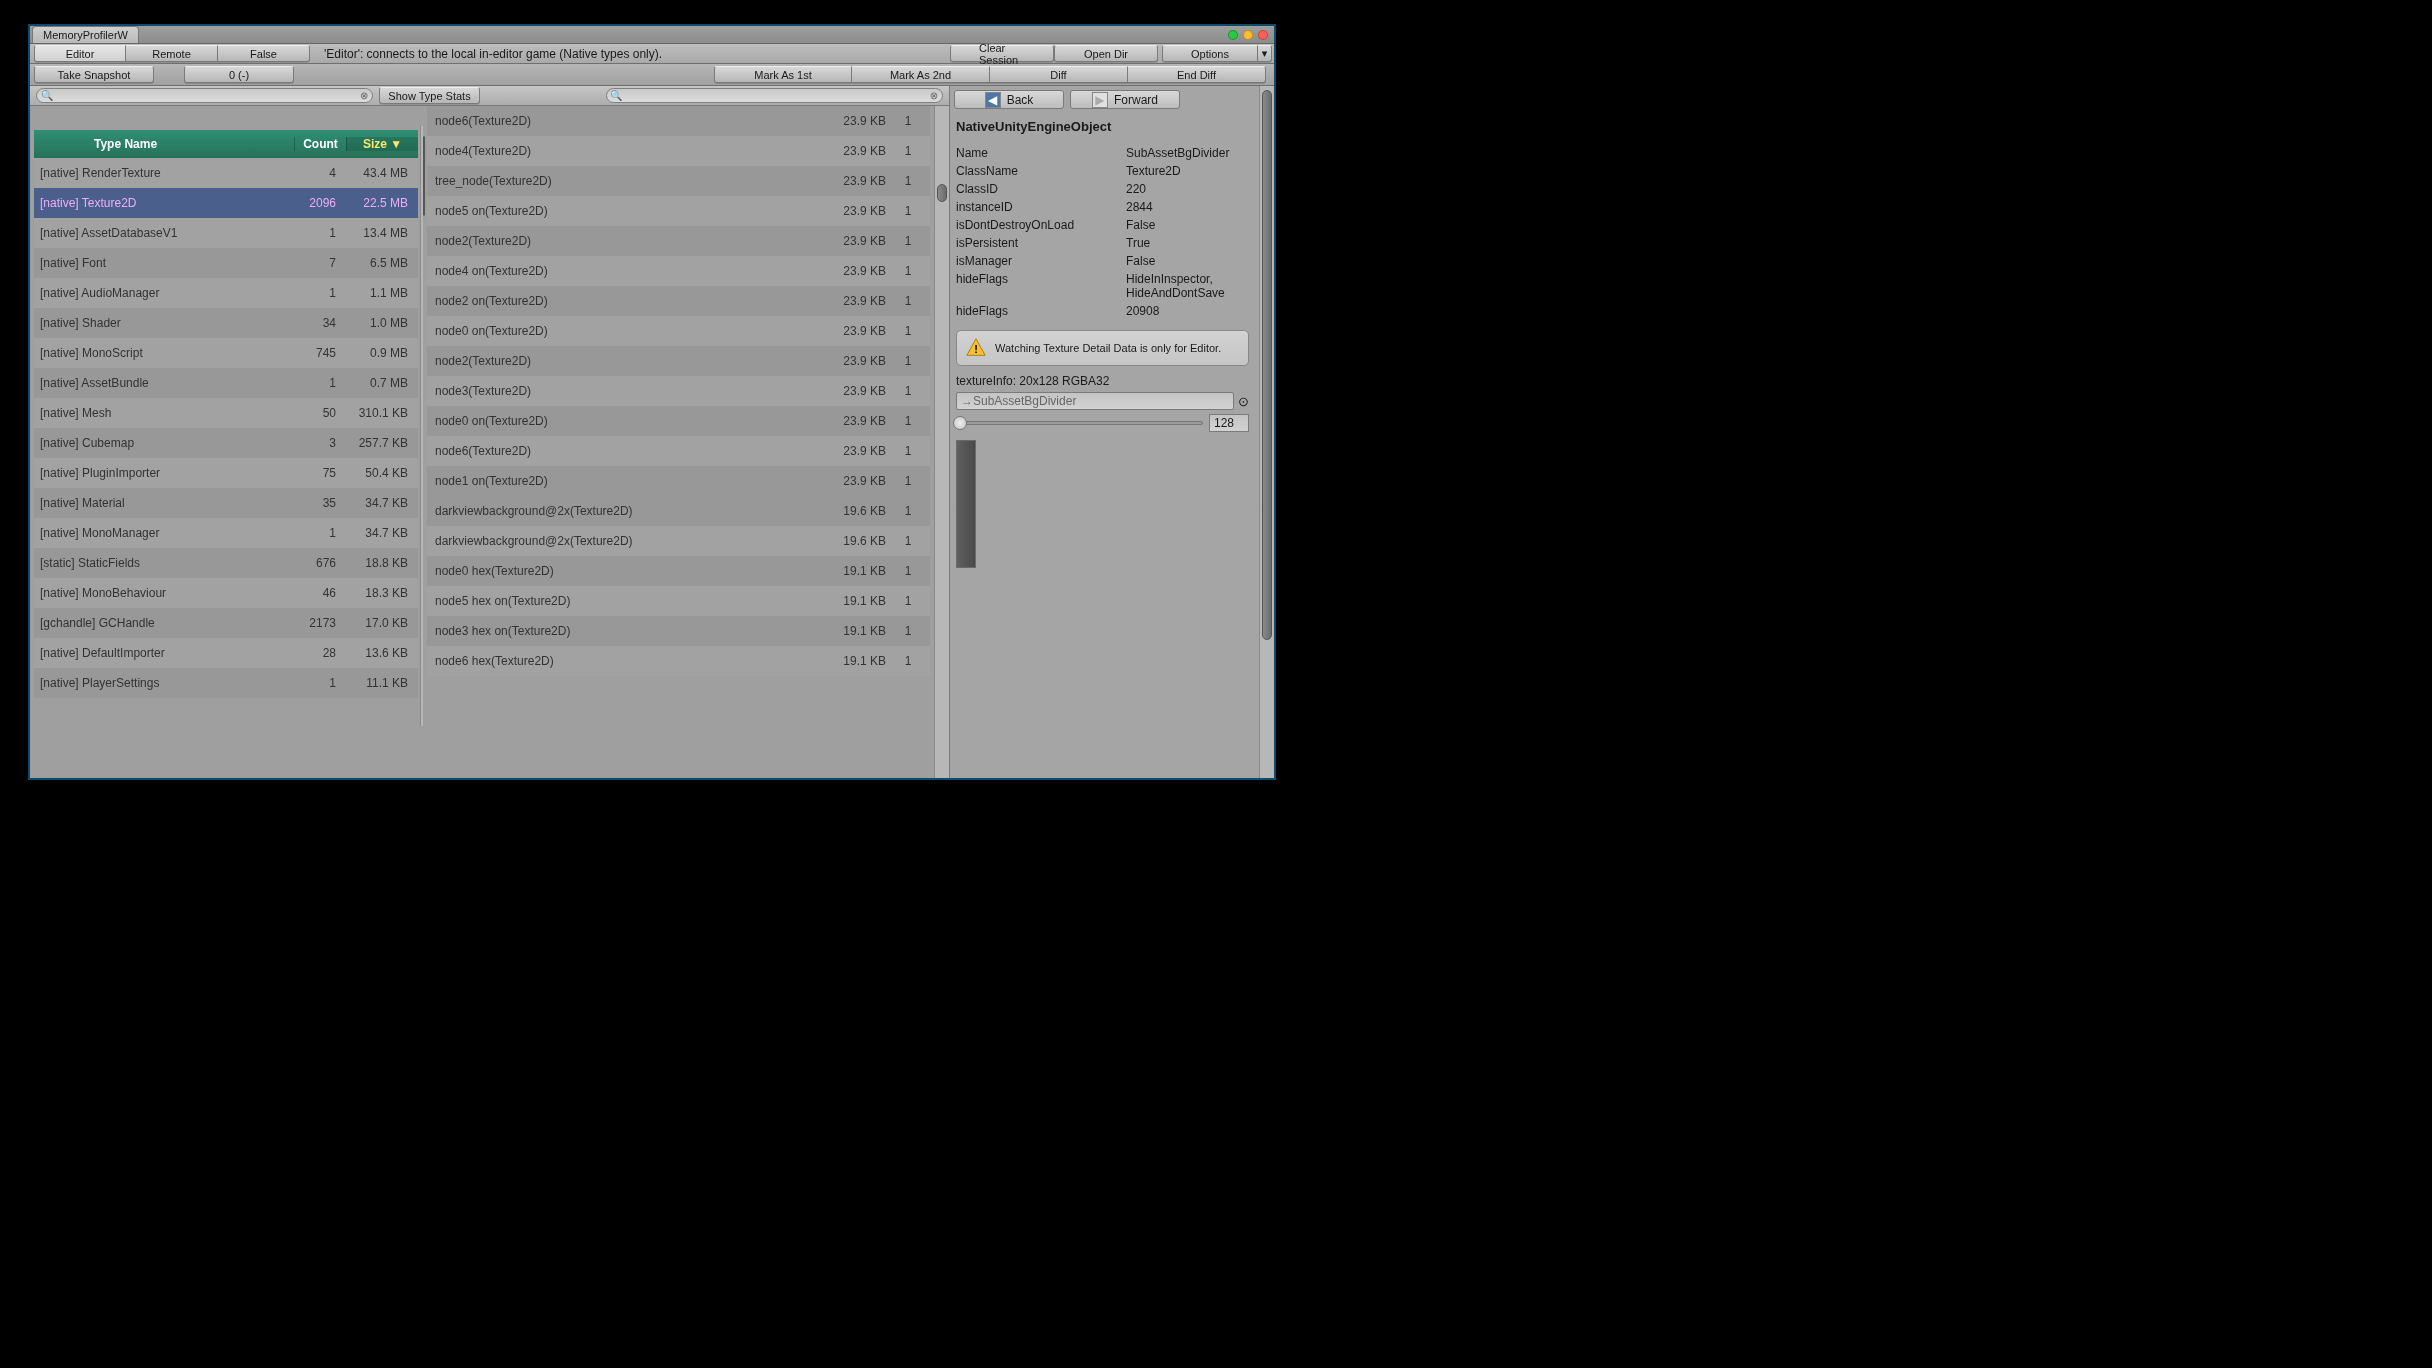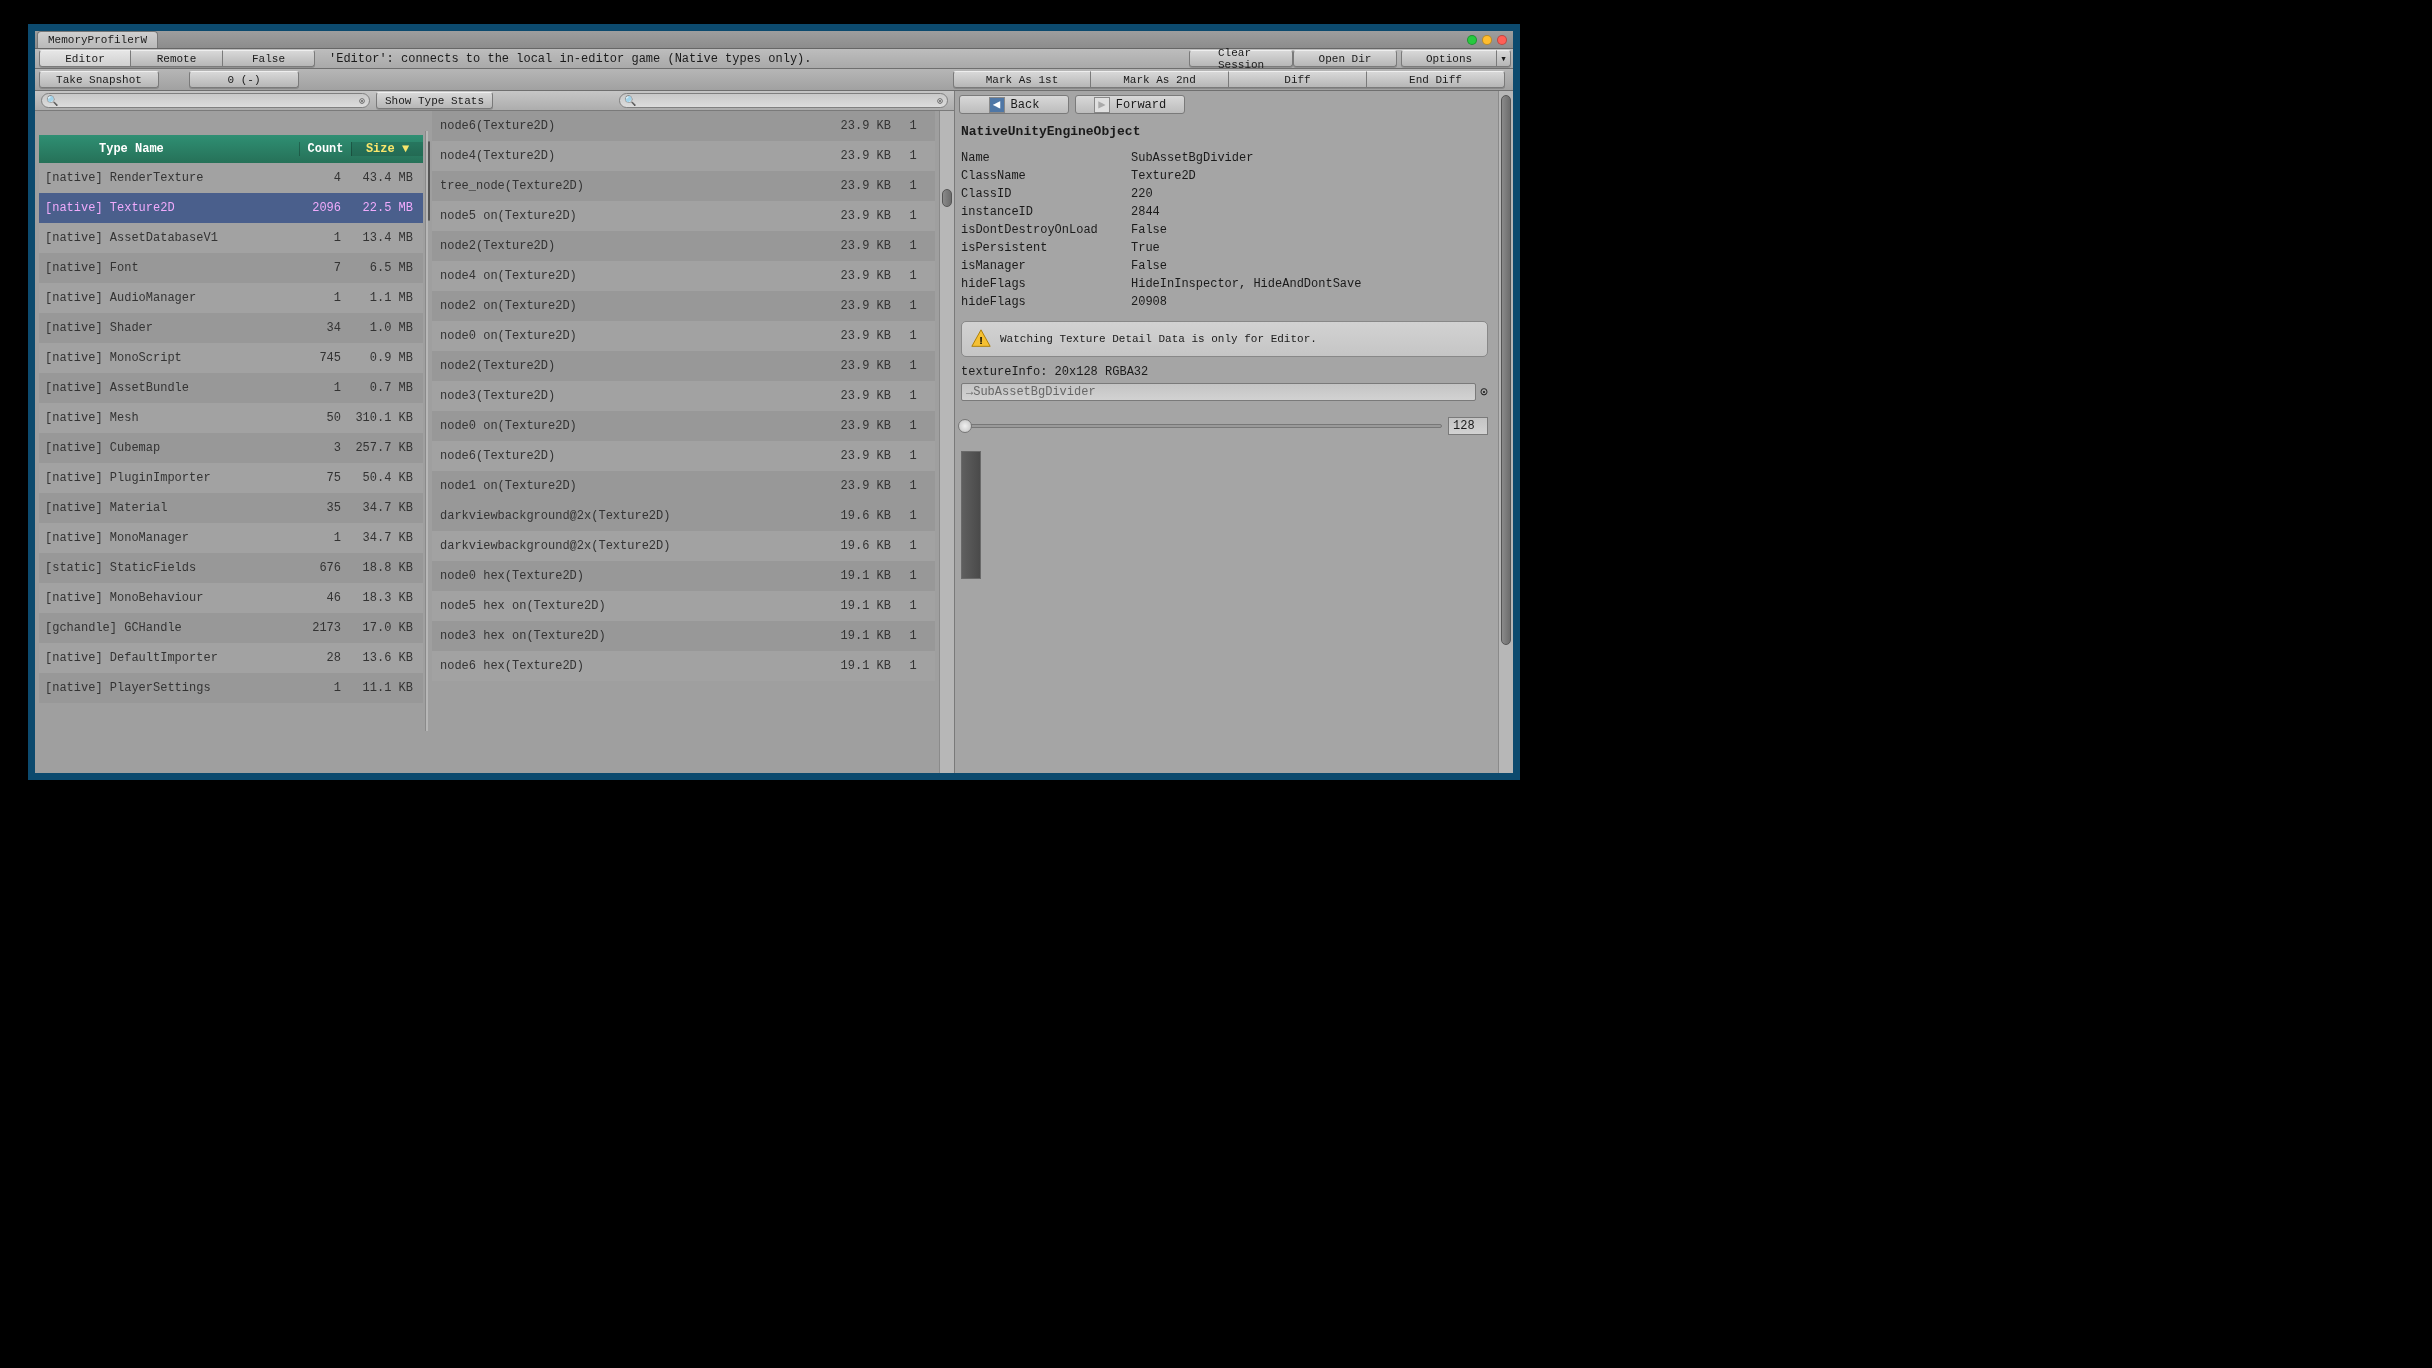--- a/index.html
+++ b/index.html
@@ -9,25 +9,24 @@
       font-size: 11px;
       color: #1a1a1a;
       width: 2432px;
       height: 1368px;
       position: relative;
     }
     .window {
       position: absolute;
       left: 28px;
       top: 24px;
-      width: 1492px;
+      width: 1248px;
       height: 756px;
       background: #a3a3a3;
-      border: 7px solid #0c4a6e;
-      font-family: Liberation Mono, monospace;
+      border: 2px solid #0c4a6e;
     }
     
     .tab-bar {
       height: 18px;
       background: linear-gradient(#9e9e9e, #8c8c8c);
       border-bottom: 1px solid #666;
       display: flex;
       align-items: stretch;
     }
     .tab {
@@ -258,21 +257,21 @@
       height: 18px;
       background: linear-gradient(#c4c4c4, #d2d2d2);
       border: 1px solid #7a7a7a;
       border-radius: 2px;
       display: flex;
       align-items: center;
       padding: 0 4px;
       font-size: 12px;
       color: #666;
     }
-    .slider-row { display: flex; align-items: center; gap: 6px; margin: 16px 4px; }
+    .slider-row { display: flex; align-items: center; gap: 6px; margin: 4px 4px; }
     .slider-track {
       flex: 1;
       height: 4px;
       background: #9a9a9a;
       border: 1px solid #777;
       border-radius: 2px;
       position: relative;
     }
     .slider-knob {
       position: absolute;

